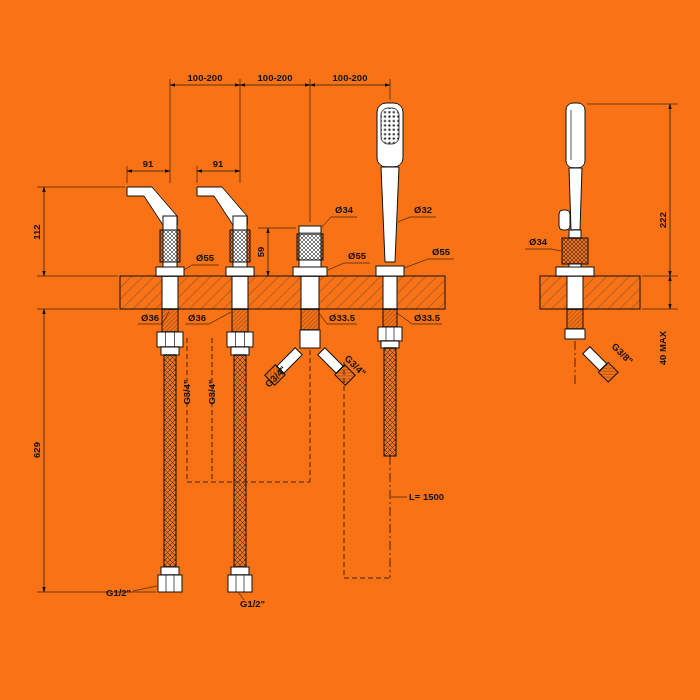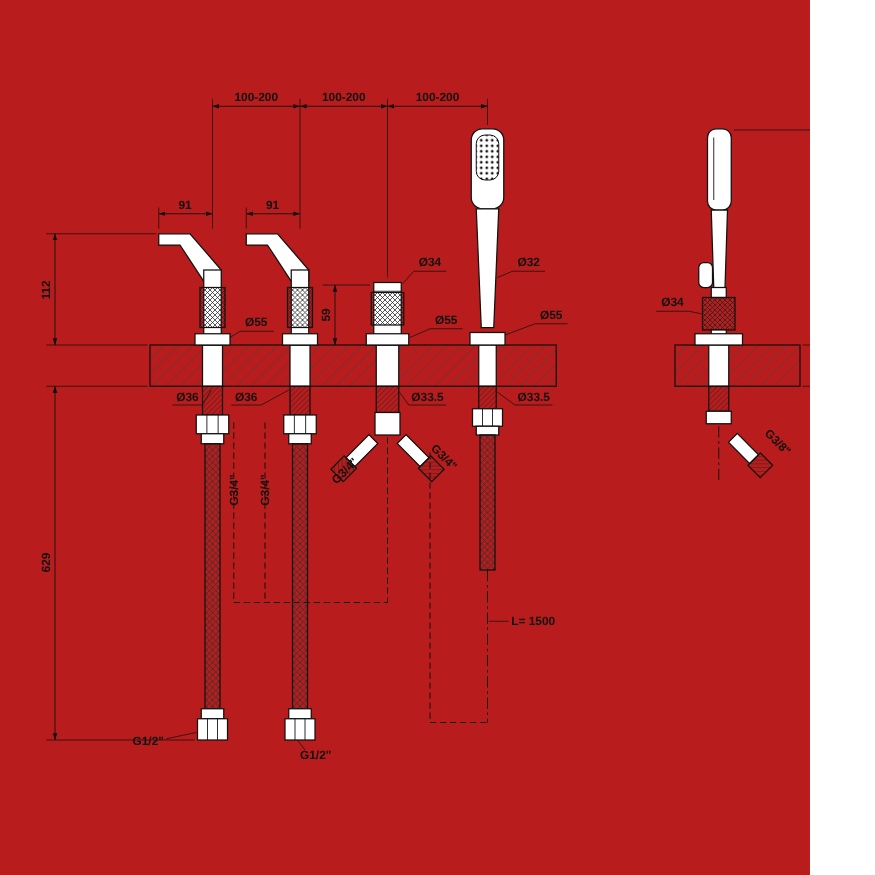--- a/index.html
+++ b/index.html
@@ -1,16 +1,16 @@
 <!DOCTYPE html>
 <html><head>
 <meta charset="utf-8">
 <style>
   html,body{margin:0;padding:0;background:#fff;}
-  .canvas{width:648px;height:700px;background:#b91c1c;position:relative;overflow:hidden;}
+  .canvas{width:700px;height:700px;background:#f97316;position:relative;overflow:hidden;}
   svg{display:block;}
   .dim-text{font-family:"Liberation Sans",sans-serif;font-size:9.5px;font-weight:700;fill:#111;}
   .outline{fill:#fff;stroke:#111;stroke-width:1;}
   .thin{stroke:#111;stroke-width:0.7;fill:none;}
   .xthin{stroke:#111;stroke-width:0.6;fill:none;}
   .dashed{stroke:#111;stroke-width:0.8;fill:none;stroke-dasharray:5 3;}
   .dashdot{stroke:#111;stroke-width:0.8;fill:none;stroke-dasharray:9 3 2 3;}
 </style>
 </head>
 <body>

